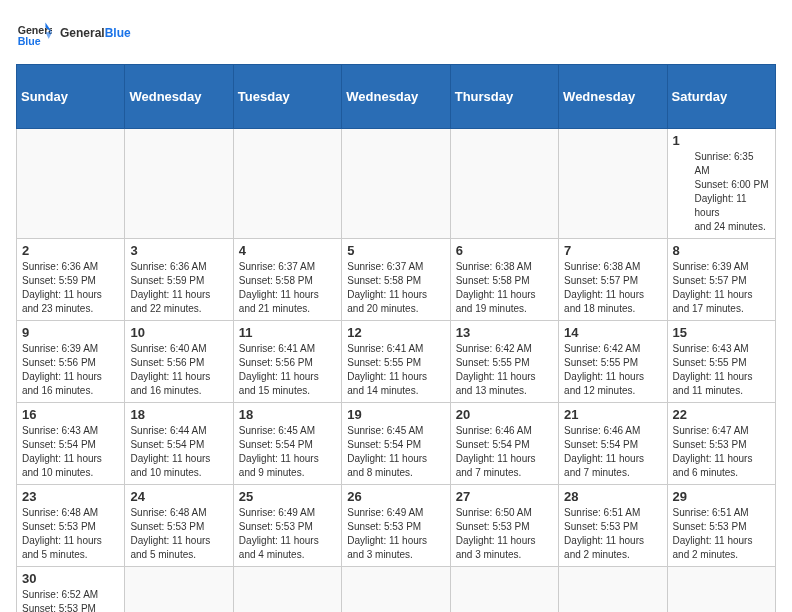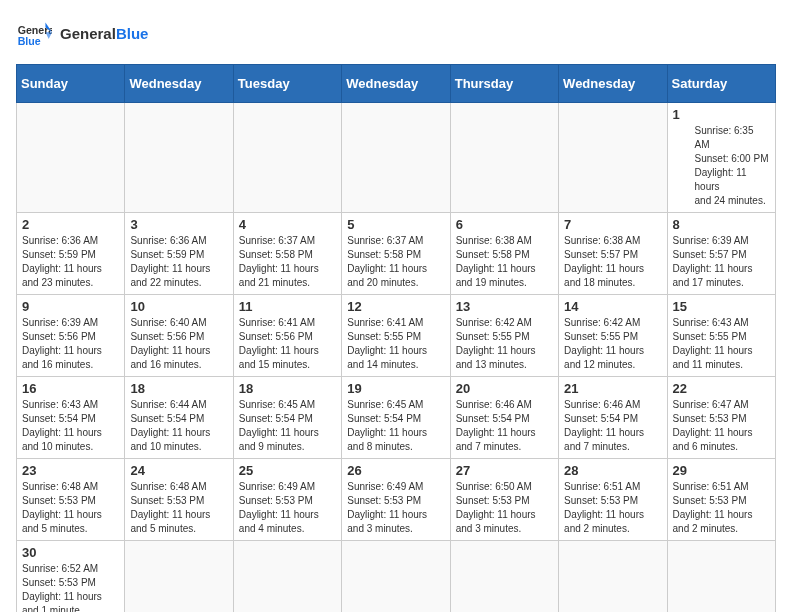--- a/index.html
+++ b/index.html
@@ -39,21 +39,21 @@
     }
     .calendar {
       width: 100%;
       border-collapse: collapse;
       border: 1px solid #ccc;
     }
     .calendar th {
       background-color: #2a6db5;
       color: #fff;
       font-size: 13px;
-      padding: 11px 4px;
+      padding: 24px 4px;
       text-align: left;
       border: 1px solid #1e5a9c;
       font-weight: bold;
     }
     .calendar td {
       border: 1px solid #ccc;
       vertical-align: top;
       padding: 4px 5px;
       width: calc(100% / 7);
       min-height: 80px;
@@ -80,21 +80,21 @@
 
 <div class="header">
   <div class="logo">
     <svg class="logo-icon" viewBox="0 0 44 44" xmlns="http://www.w3.org/2000/svg">
       <text x="2" y="22" font-size="13" font-weight="bold" fill="#333" font-family="Arial">General</text>
       <text x="2" y="36" font-size="13" font-weight="bold" fill="#1a73e8" font-family="Arial">Blue</text>
       <polygon points="36,8 44,20 36,14" fill="#1a73e8"></polygon>
       <polygon points="36,20 44,20 40,28" fill="#1a73e8" opacity="0.6"></polygon>
     </svg>
     <div style="margin-left:4px;">
-      <div style="font-size:15px; font-weight:bold; color:#333; line-height:1.1;">
+      <div style="font-size:12px; font-weight:bold; color:#333; line-height:1.1;">
         <span style="color:#333">General</span><span style="color:#1a73e8">Blue</span>
       </div>
     </div>
   </div>
 </div>
 
 <table class="calendar">
   <thead>
     <tr>
     <th>Sunday</th>

